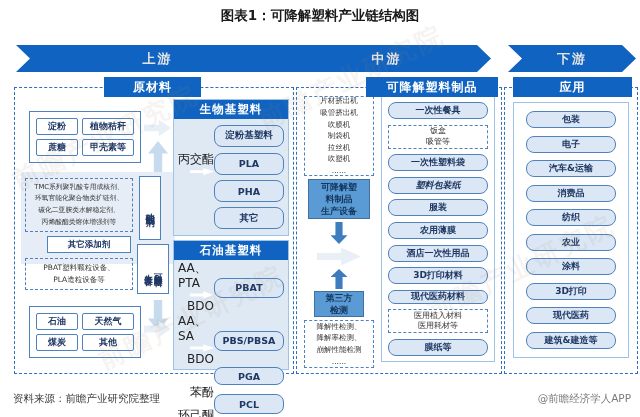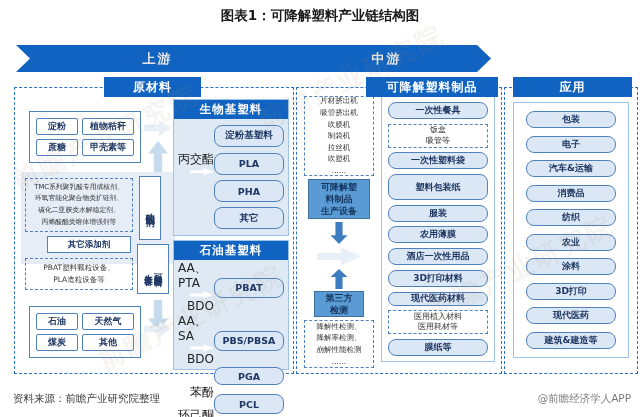--- a/index.html
+++ b/index.html
@@ -76,20 +76,23 @@
 
 <div class="page">
 
   <div class="title">图表1：可降解塑料产业链结构图</div>
 
   <div class="chev" style="left:16px;width:283px;">
     <span>上游</span>
   </div>
   <div class="chev" style="left:282px;width:209px;">
     <span>中游</span>
+  </div>
+  <div class="chev" style="left:508px;width:128px;">
+    <span>下游</span>
   </div>
 
   <div class="sechdr" style="left:104px;width:97px;">原材料</div>
   <div class="sechdr" style="left:366px;width:132px;">可降解塑料制品</div>
   <div class="sechdr" style="left:513px;width:119px;">应用</div>
 
   <div class="dashc" style="left:14px;width:278px;">
 
     <div class="feedbox" style="left:14px;top:23px;width:112px;height:52px;">
       <span class="cell">淀粉</span>
@@ -209,21 +212,21 @@
 降解率检测、
 崩解性能检测
 ......</div>
     </div>
 
     <div class="lightc" style="left:84px;top:8px;width:114px;height:266px;padding:5px 6px;">
       <div class="pill2" style="height:17px;">一次性餐具</div>
       <div class="subdash ml" style="height:24px;">饭盒
 吸管等</div>
       <div class="pill2" style="height:17px;">一次性塑料袋</div>
-      <div class="pill2" style="height:26px;">塑料包装纸</div>
+      <div class="pill2" style="height:17px;font-style:italic;">塑料包装纸</div>
       <div class="pill2" style="height:17px;">服装</div>
       <div class="pill2" style="height:17px;">农用薄膜</div>
       <div class="pill2" style="height:17px;">酒店一次性用品</div>
       <div class="pill2" style="height:17px;">3D打印材料</div>
       <div class="pill2" style="height:14px;">现代医药材料</div>
       <div class="subdash ml" style="height:24px;">医用植入材料
 医用耗材等</div>
       <div class="pill2" style="height:17px;">膜纸等</div>
     </div>
   </div>

